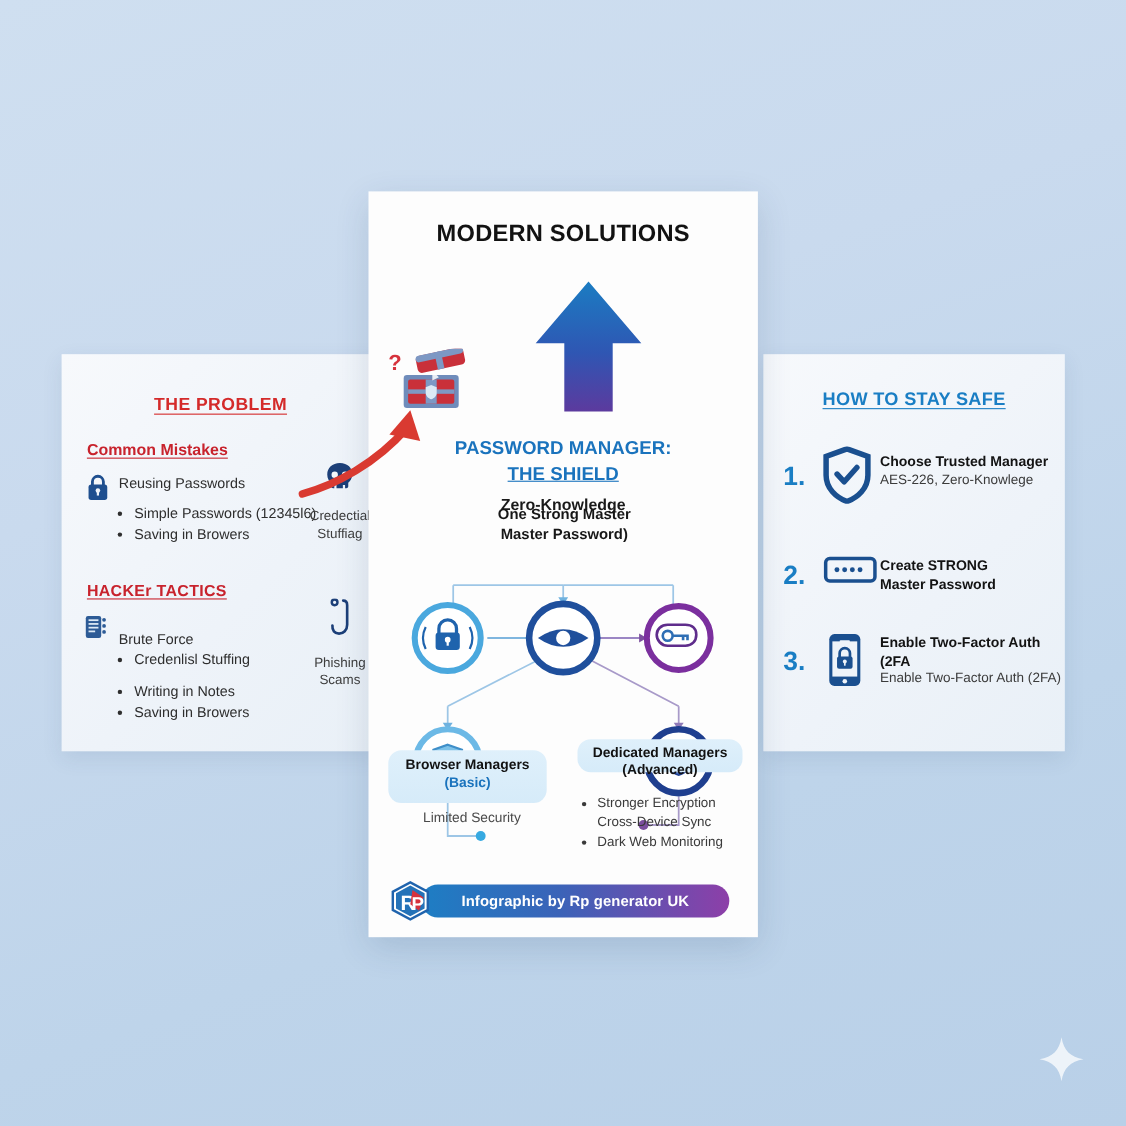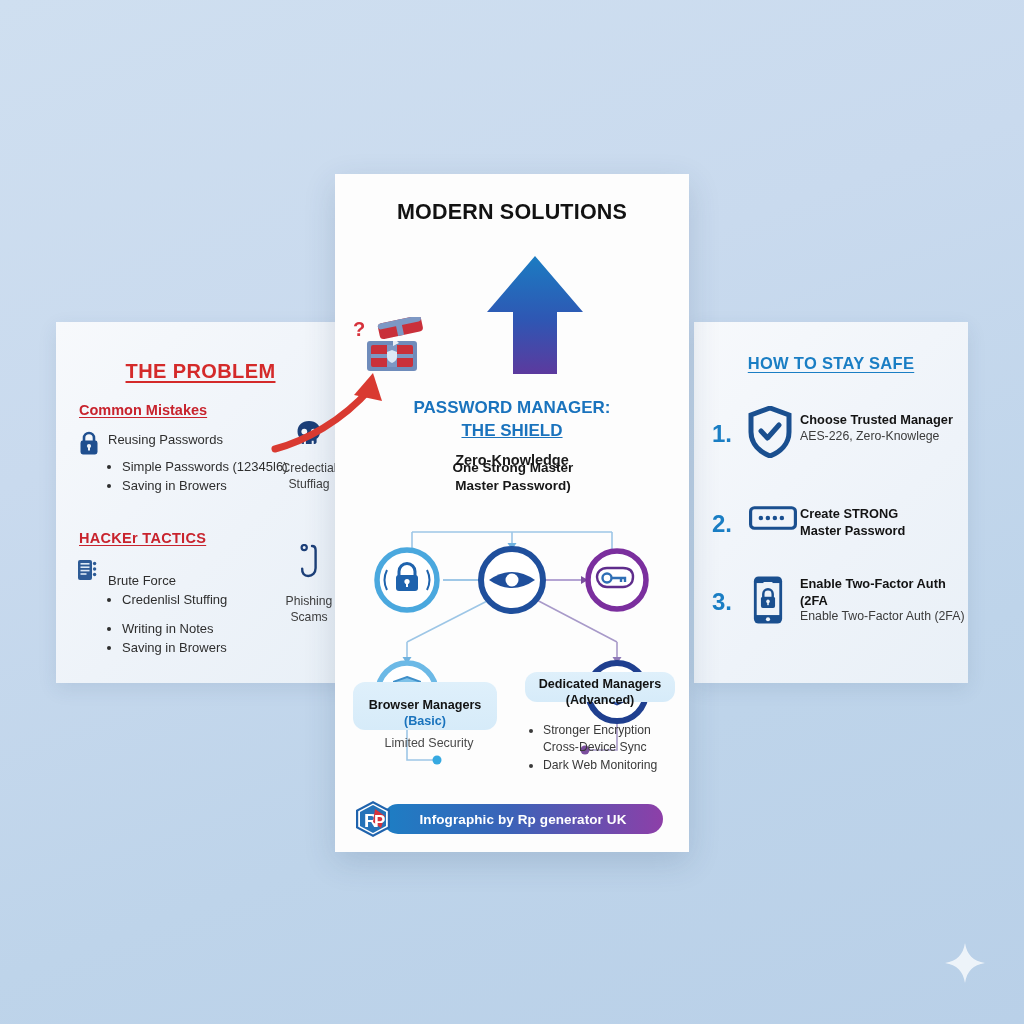--- a/index.html
+++ b/index.html
@@ -69,21 +69,21 @@
     text-align:center; color:#171717;
     font-size:13.5px; font-weight:bold; line-height:1.3; z-index:4;
   }
   #one-strong span{ display:block; }
 
   .mgr-box{
     position:absolute; border-radius:12px;
     background:linear-gradient(180deg,#dff0fb 0%,#d6ebf9 100%);
     text-align:center;
   }
-  #browser-box{ left:18px; top:508px; width:144px; height:48px; padding-top:16px; }
+  #browser-box{ left:18px; top:508px; width:144px; height:48px; padding-top:6px; }
   #dedicated-box{ left:190px; top:498px; width:150px; height:30px; padding-top:5px; }
   .mgr-title{ font-size:12.6px; font-weight:bold; color:#121212; line-height:1.25; }
   .mgr-sub{ font-size:12.6px; font-weight:bold; color:#1a73bd; line-height:1.25; }
   .mgr-sub2{ font-size:12.6px; font-weight:bold; color:#121212; line-height:1.25; }
 
   #browser-note{
     position:absolute; left:18px; top:562px; width:152px;
     text-align:center; color:#4a4a4a; font-size:12.5px;
   }
   #dedicated-list{
@@ -98,21 +98,21 @@
     border-radius:15px;
     background:linear-gradient(90deg,#1d7ec4 0%,#3b63b8 45%,#8d3fa8 100%);
     color:#ffffff; font-size:13.5px; font-weight:bold;
     display:flex; align-items:center; justify-content:center;
     letter-spacing:.1px;
   }
 
   
   #problem-title{
     position:absolute; left:0; right:0; top:38px; text-align:center;
-    color:#d42a2a; font-size:20px; font-weight:bold;
+    color:#d42a2a; font-size:16px; font-weight:bold;
     letter-spacing:.4px; text-decoration:underline; text-underline-offset:3px;
   }
   #mistakes-head{
     position:absolute; left:23px; top:80px;
     color:#c8232d; font-size:14.5px; font-weight:bold;
     text-decoration:underline; text-underline-offset:2px;
   }
   #lock-icon{ position:absolute; left:22px; top:108px; width:22px; height:26px; }
   #mistake-lead{ position:absolute; left:52px; top:110px; color:#2e2e2e; font-size:13px; }
   #mistakes-list{ position:absolute; left:52px; top:136px; width:190px; color:#2e2e2e; font-size:13px; line-height:1.45; }

